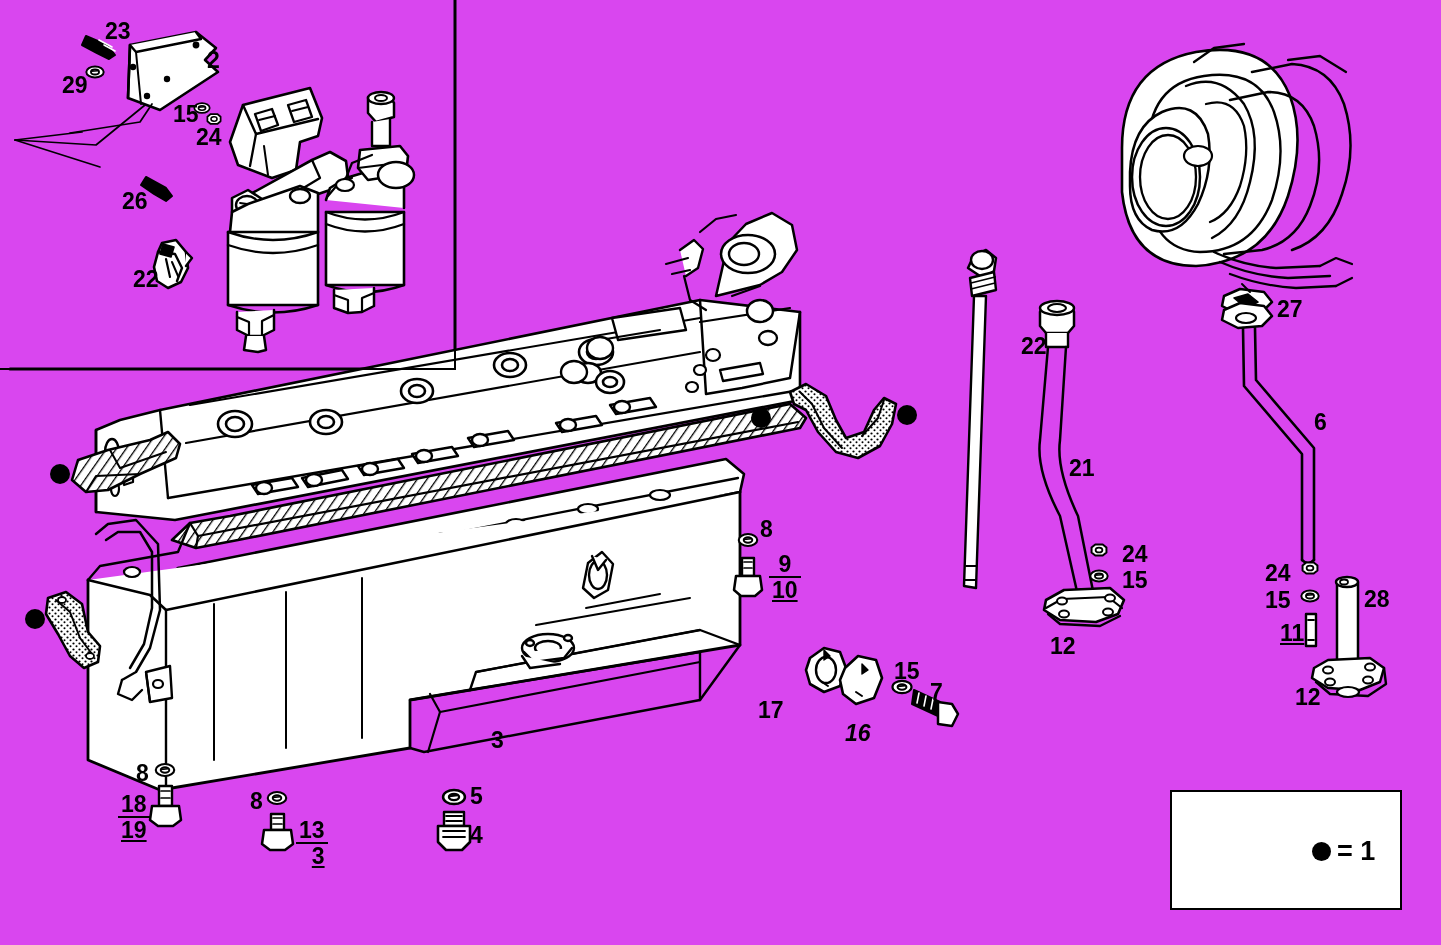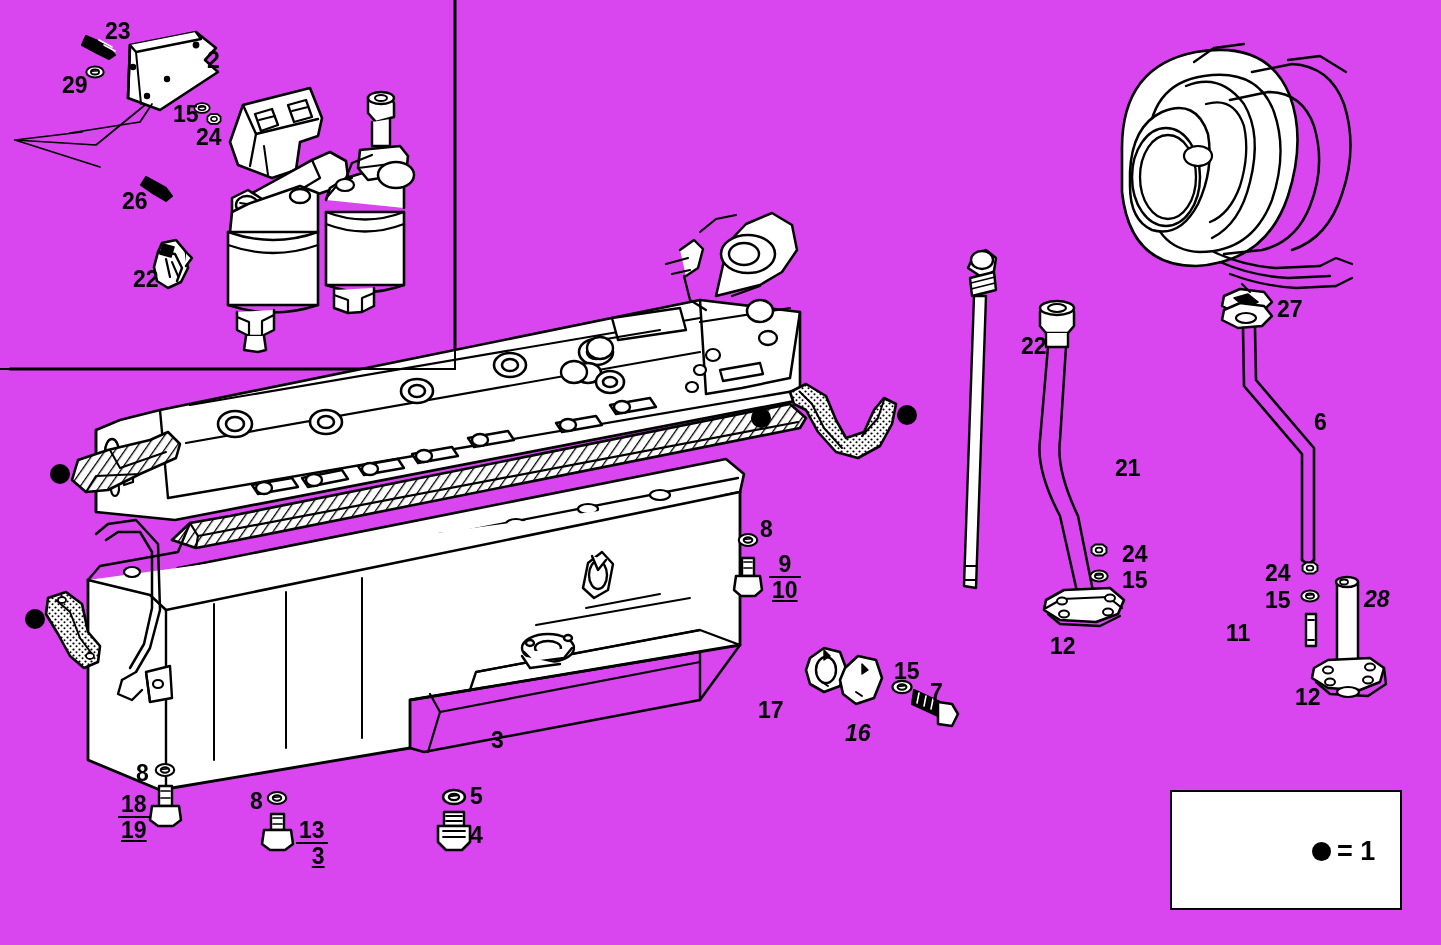--- a/index.html
+++ b/index.html
@@ -514,30 +514,30 @@
 
   <div id="labels">
       <div class="lbl" style="left: 105px; top: 20px;">23</div>
       <div class="lbl" style="left: 207px; top: 49px;">2</div>
       <div class="lbl" style="left: 62px; top: 74px;">29</div>
       <div class="lbl" style="left: 173px; top: 103px;">15</div>
       <div class="lbl" style="left: 196px; top: 126px;">24</div>
       <div class="lbl" style="left: 122px; top: 190px;">26</div>
       <div class="lbl" style="left: 133px; top: 268px;">22</div>
       <div class="lbl" style="left: 989px; top: 335px; margin-left: 32px;">22</div>
-      <div class="lbl" style="left: 1069px; top: 457px; margin-left: 46px;">21</div>
+      <div class="lbl" style="left: 1069px; top: 457px;">21</div>
       <div class="lbl" style="left: 1122px; top: 543px;">24</div>
       <div class="lbl" style="left: 1122px; top: 569px;">15</div>
       <div class="lbl" style="left: 1050px; top: 635px;">12</div>
       <div class="lbl" style="left: 1277px; top: 298px; text-align: center;">27</div>
       <div class="lbl" style="left: 1314px; top: 411px;">6</div>
       <div class="lbl" style="left: 1265px; top: 562px;">24</div>
       <div class="lbl" style="left: 1265px; top: 589px;">15</div>
-      <div class="lbl" style="left: 1226px; top: 622px;">11</div>
-      <div class="lbl" style="left: 1364px; top: 588px; font-style: italic;">28</div>
+      <div class="lbl" style="left: 1280px; top: 622px; text-decoration: underline;">11</div>
+      <div class="lbl" style="left: 1364px; top: 588px;">28</div>
       <div class="lbl" style="left: 1295px; top: 686px;">12</div>
       <div class="lbl" style="left: 760px; top: 518px;">8</div>
       <div class="lbl" style="left: 758px; top: 699px;">17</div>
       <div class="lbl" style="left: 845px; top: 722px; font-style: italic;">16</div>
       <div class="lbl" style="left: 894px; top: 660px;">15</div>
       <div class="lbl" style="left: 930px; top: 681px;">7</div>
       <div class="lbl" style="left: 491px; top: 729px;">3</div>
       <div class="lbl" style="left: 136px; top: 762px;">8</div>
       <div class="lbl" style="left: 250px; top: 790px;">8</div>
       <div class="lbl" style="left: 470px; top: 785px;">5</div>

